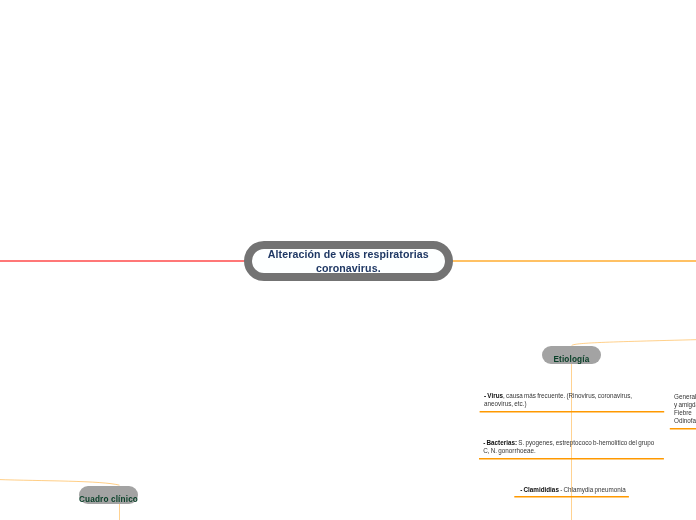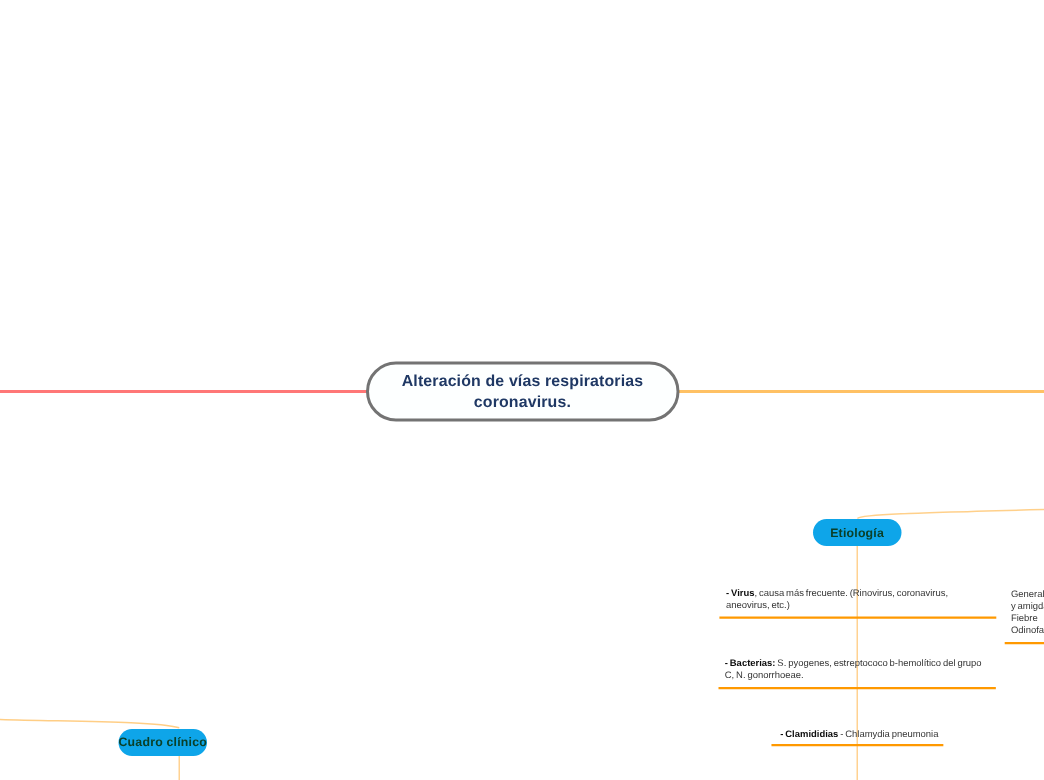--- a/index.html
+++ b/index.html
@@ -31,45 +31,45 @@
   }
 
   
   .root-node {
     position: absolute;
     left: 244px;
     top: 241px;
     width: 208.6px;
     height: 40px;
     box-sizing: border-box;
-    border: 2px solid #737373;
+    border: 8px solid #737373;
     border-radius: 20px;
     background: #fdffff;
     display: flex;
     align-items: center;
     justify-content: center;
     z-index: 5;
   }
   .root-label {
     font-family: "Liberation Sans", sans-serif;
     font-size: 10.6px;
     font-weight: bold;
     color: #1f3864;
     text-align: center;
     line-height: 1.35;
     letter-spacing: .1px;
   }
 
   
   .pill {
     position: absolute;
-    background: #0ea5e9;
+    background: #a3a3a3;
     border-radius: 10px;
     display: flex;
-    align-items: center;
+    align-items: flex-end;
     justify-content: center;
     z-index: 6;
   }
   .pill-label {
     font-family: "Liberation Sans", sans-serif;
     font-weight: bold;
     font-size: 8.2px;
     color: #0a4029;
     white-space: nowrap;
     letter-spacing: .15px;

